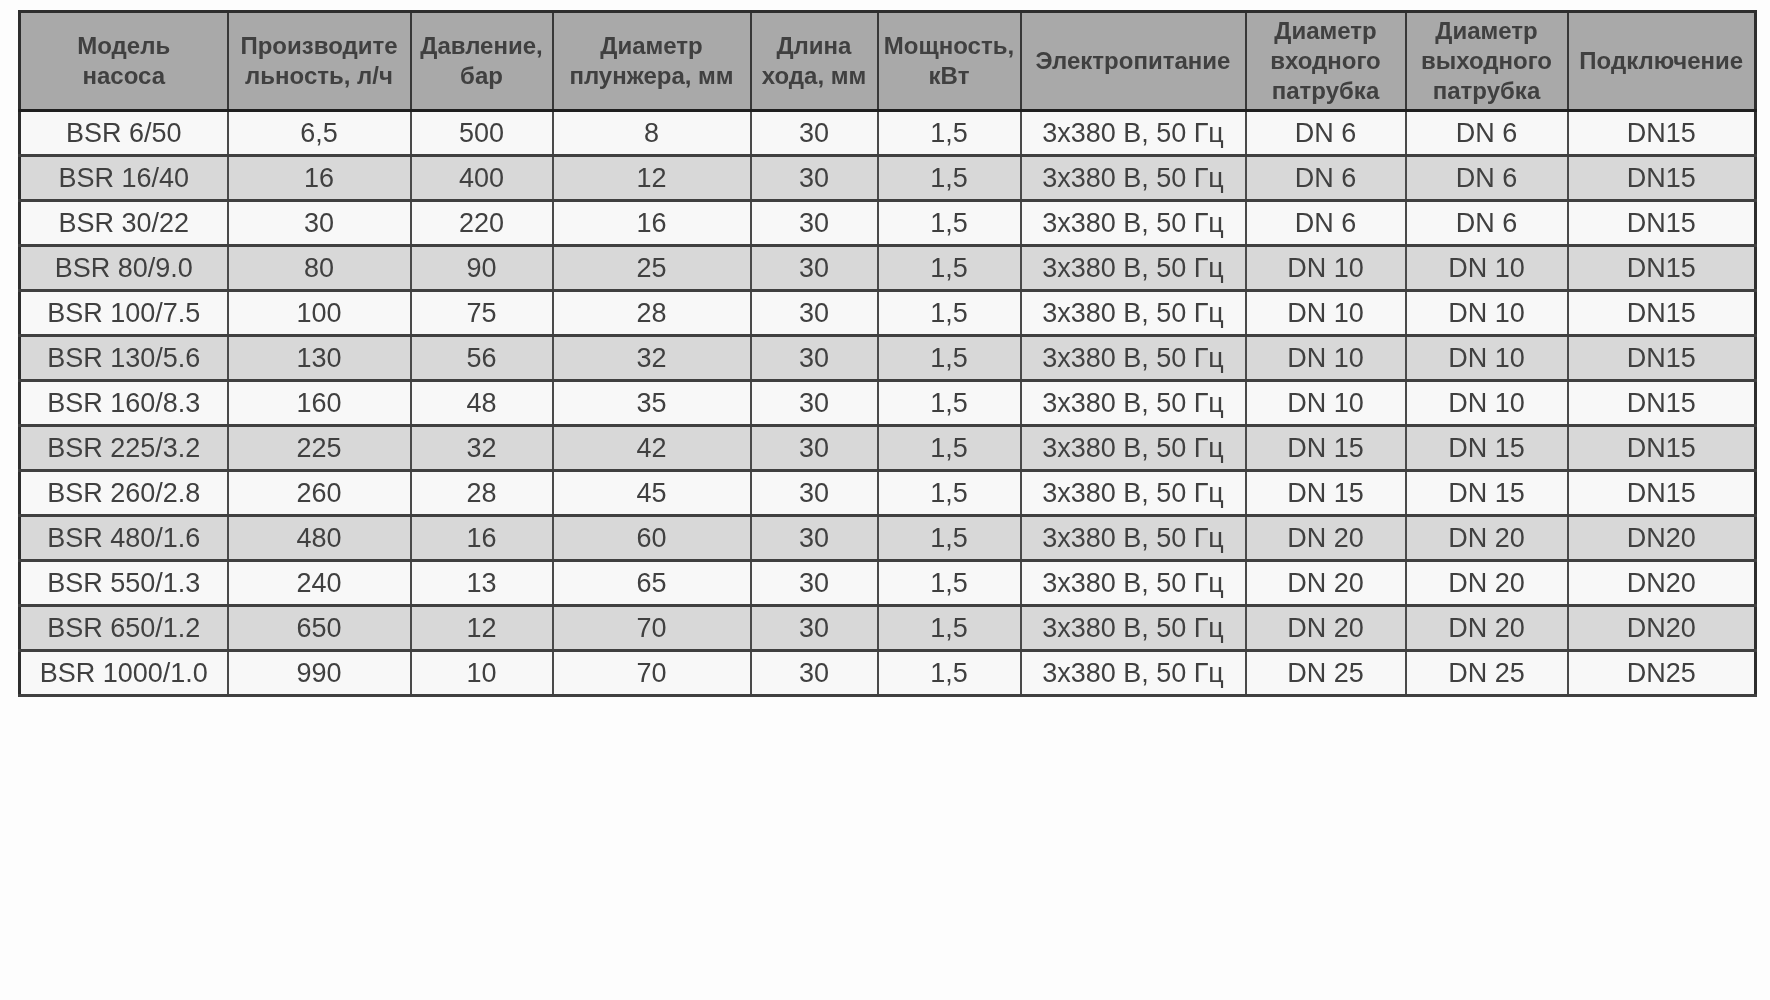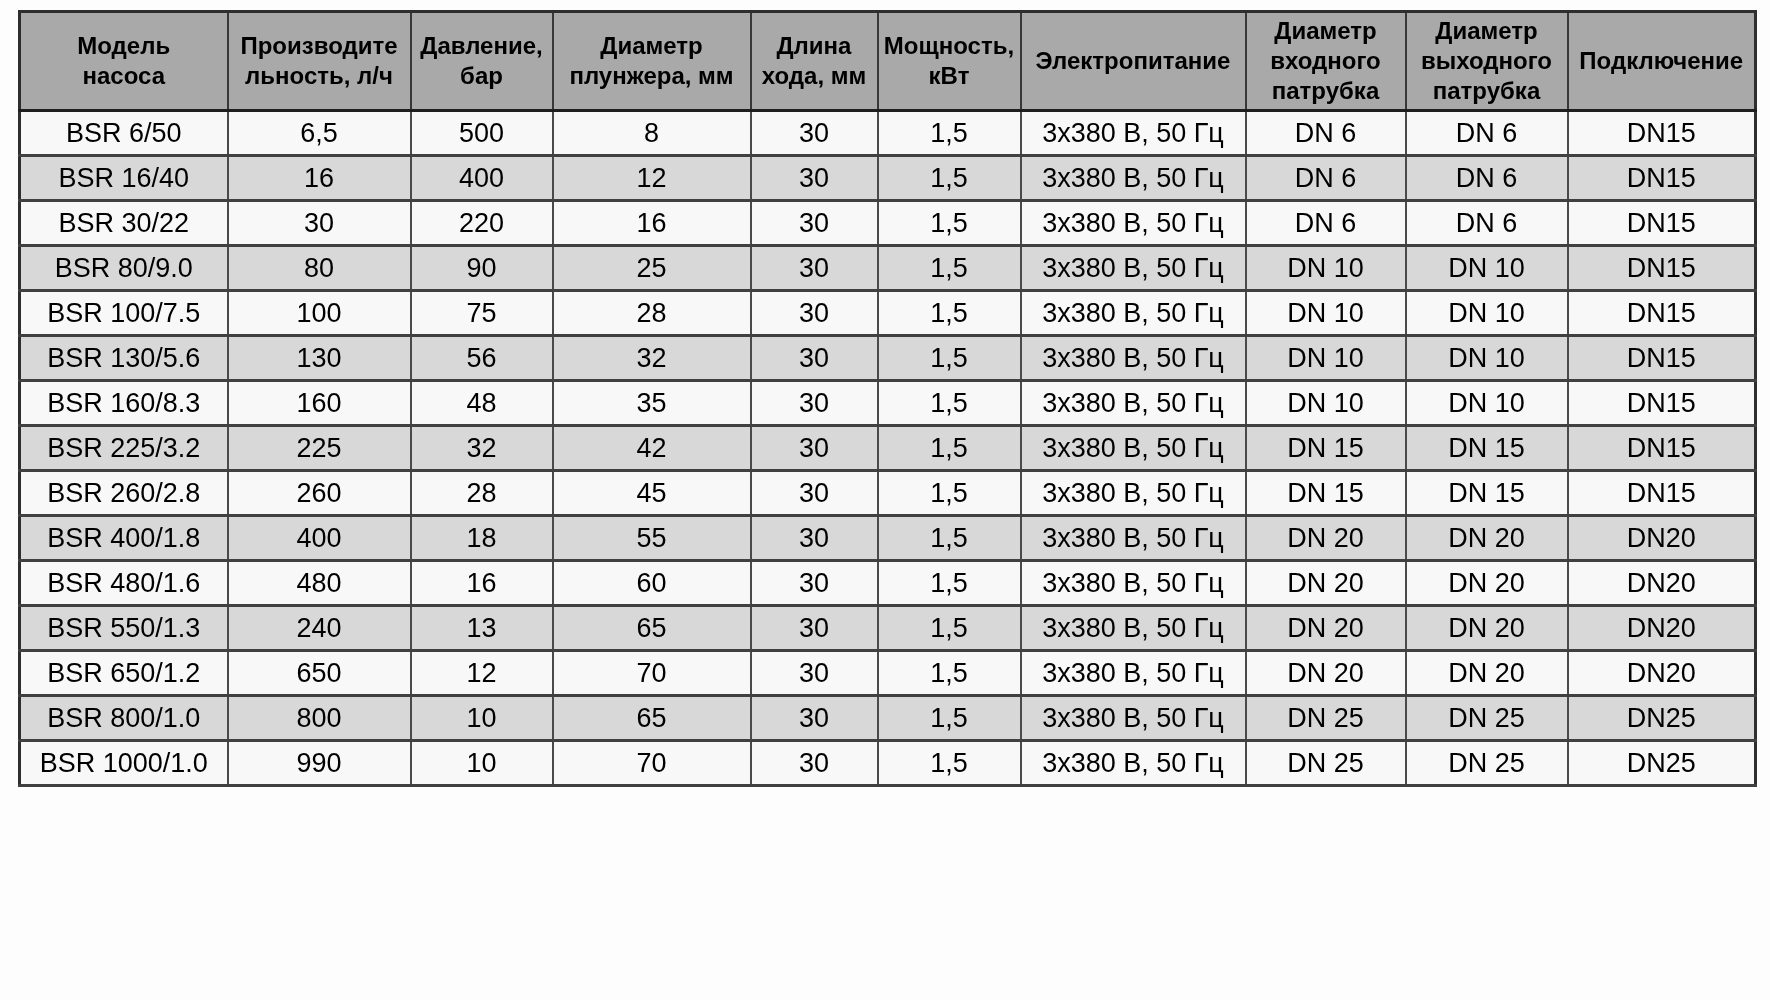--- a/index.html
+++ b/index.html
@@ -2,21 +2,21 @@
 <html lang="ru"><head>
 <meta charset="utf-8">
 <style>
   html,body{margin:0;padding:0;background:#ffffff;}
   body{width:1770px;height:1000px;overflow:hidden;font-family:"Liberation Sans",sans-serif;}
   .page{position:relative;width:1770px;height:1000px;background:#fdfdfd;}
   table.spec-table{
     position:absolute;left:18px;top:10px;
     border-collapse:collapse;table-layout:fixed;width:1524px;
     border:3px solid #2e2e2e;
-    color:#000000;
+    color:#404040;
   }
   .spec-table th{
     background:#a9a9a9;
     font-size:24px;font-weight:700;line-height:1.25;
     white-space:pre-line;
     height:96px;padding:0 4px;
     text-align:center;vertical-align:middle;
     border:2px solid #383838;
     border-bottom:3px solid #1f1f1f;
   }
@@ -177,32 +177,20 @@
           <td>28</td>
           <td>45</td>
           <td>30</td>
           <td>1,5</td>
           <td>3х380 В, 50 Гц</td>
           <td>DN 15</td>
           <td>DN 15</td>
           <td>DN15</td>
         </tr>
       <tr>
-          <td>BSR 400/1.8</td>
-          <td>400</td>
-          <td>18</td>
-          <td>55</td>
-          <td>30</td>
-          <td>1,5</td>
-          <td>3х380 В, 50 Гц</td>
-          <td>DN 20</td>
-          <td>DN 20</td>
-          <td>DN20</td>
-        </tr>
-      <tr>
           <td>BSR 480/1.6</td>
           <td>480</td>
           <td>16</td>
           <td>60</td>
           <td>30</td>
           <td>1,5</td>
           <td>3х380 В, 50 Гц</td>
           <td>DN 20</td>
           <td>DN 20</td>
           <td>DN20</td>
@@ -223,32 +211,20 @@
           <td>BSR 650/1.2</td>
           <td>650</td>
           <td>12</td>
           <td>70</td>
           <td>30</td>
           <td>1,5</td>
           <td>3х380 В, 50 Гц</td>
           <td>DN 20</td>
           <td>DN 20</td>
           <td>DN20</td>
-        </tr>
-      <tr>
-          <td>BSR 800/1.0</td>
-          <td>800</td>
-          <td>10</td>
-          <td>65</td>
-          <td>30</td>
-          <td>1,5</td>
-          <td>3х380 В, 50 Гц</td>
-          <td>DN 25</td>
-          <td>DN 25</td>
-          <td>DN25</td>
         </tr>
       <tr>
           <td>BSR 1000/1.0</td>
           <td>990</td>
           <td>10</td>
           <td>70</td>
           <td>30</td>
           <td>1,5</td>
           <td>3х380 В, 50 Гц</td>
           <td>DN 25</td>

